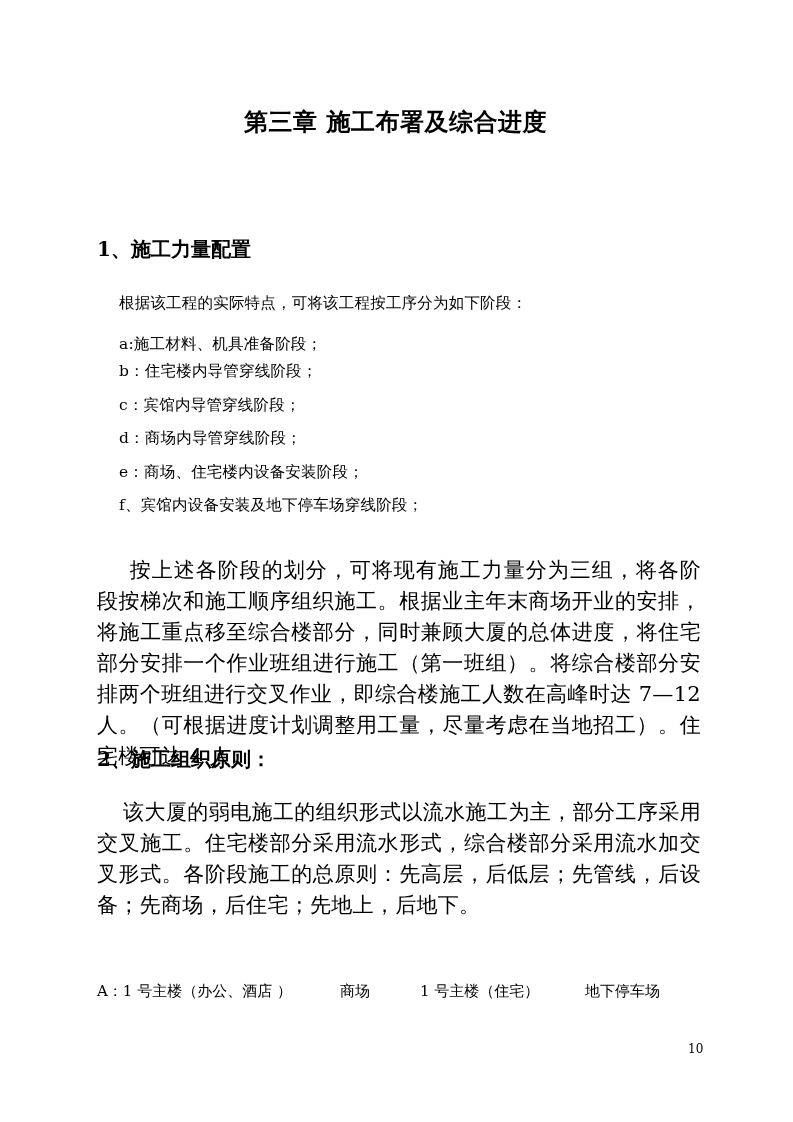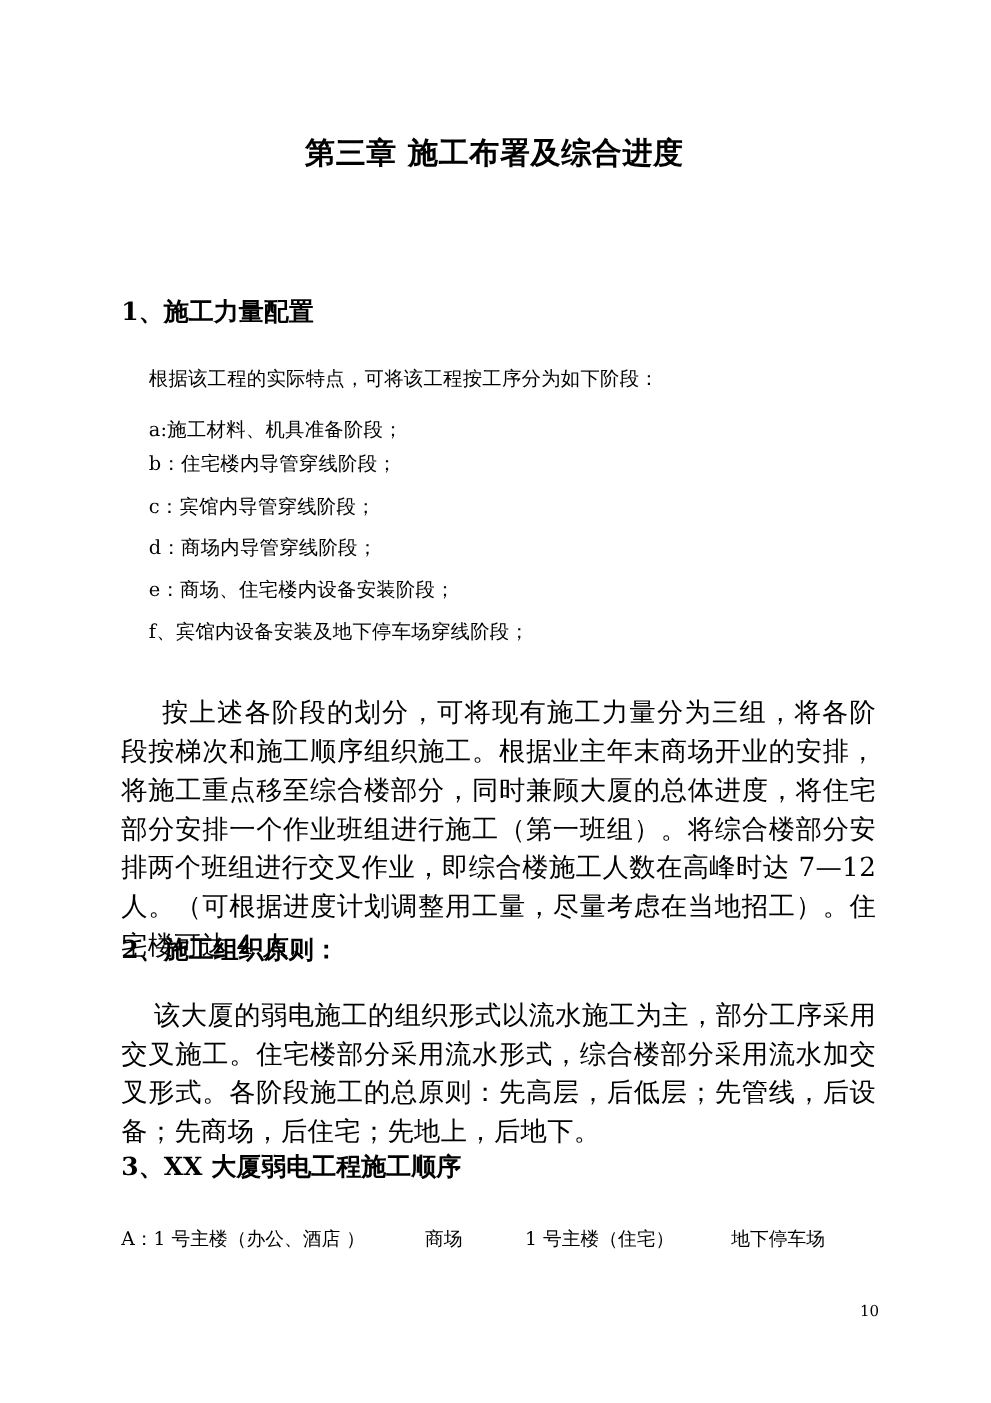--- a/index.html
+++ b/index.html
@@ -83,21 +83,20 @@
   <div class="abs body-line" style="left:119px; top:428px;">d：商场内导管穿线阶段；</div>
   <div class="abs body-line" style="left:119px; top:462px;">e：商场、住宅楼内设备安装阶段；</div>
   <div class="abs body-line" style="left:119px; top:495px;">f、宾馆内设备安装及地下停车场穿线阶段；</div>
 
   <div class="para" style="top:555px;"><span class="first"></span><span>按上述各阶段的划分，可将现有施工力量分为三组，将各阶段按梯次和施工顺序组织施工。根据业主年末商场开业的安排，将施工重点移至综合楼部分，同时兼顾大厦的总体进度，将住宅部分安排一个作业班组进行施工（第一班组）。将综合楼部分安排两个班组进行交叉作业，即综合楼施工人数在高峰时达 7—12 人。（可根据进度计划调整用工量，尽量考虑在当地招工）。住宅楼可达 4 人。</span></div>
 
   <div class="abs h2" style="top:746px;">2、施工组织原则：</div>
 
   <div class="para" style="top:797px;"><span class="first" style="width:26px;"></span><span>该大厦的弱电施工的组织形式以流水施工为主，部分工序采用交叉施工。住宅楼部分采用流水形式，综合楼部分采用流水加交叉形式。各阶段施工的总原则：先高层，后低层；先管线，后设备；先商场，后住宅；先地上，后地下。</span></div>
 
-  <div class="abs h2" style="top:920px;">3、XX 大厦弱电工程施工顺序</div>
 
   <div class="seq-row">
     <span style="left:0;">A：1 号主楼（办公、酒店 ）</span>
     <span style="left:243px;">商场</span>
     <span style="left:323px;">1 号主楼（住宅）</span>
     <span style="left:488px;">地下停车场</span>
   </div>
 
   <div class="abs page-number">10</div>
 </div>

